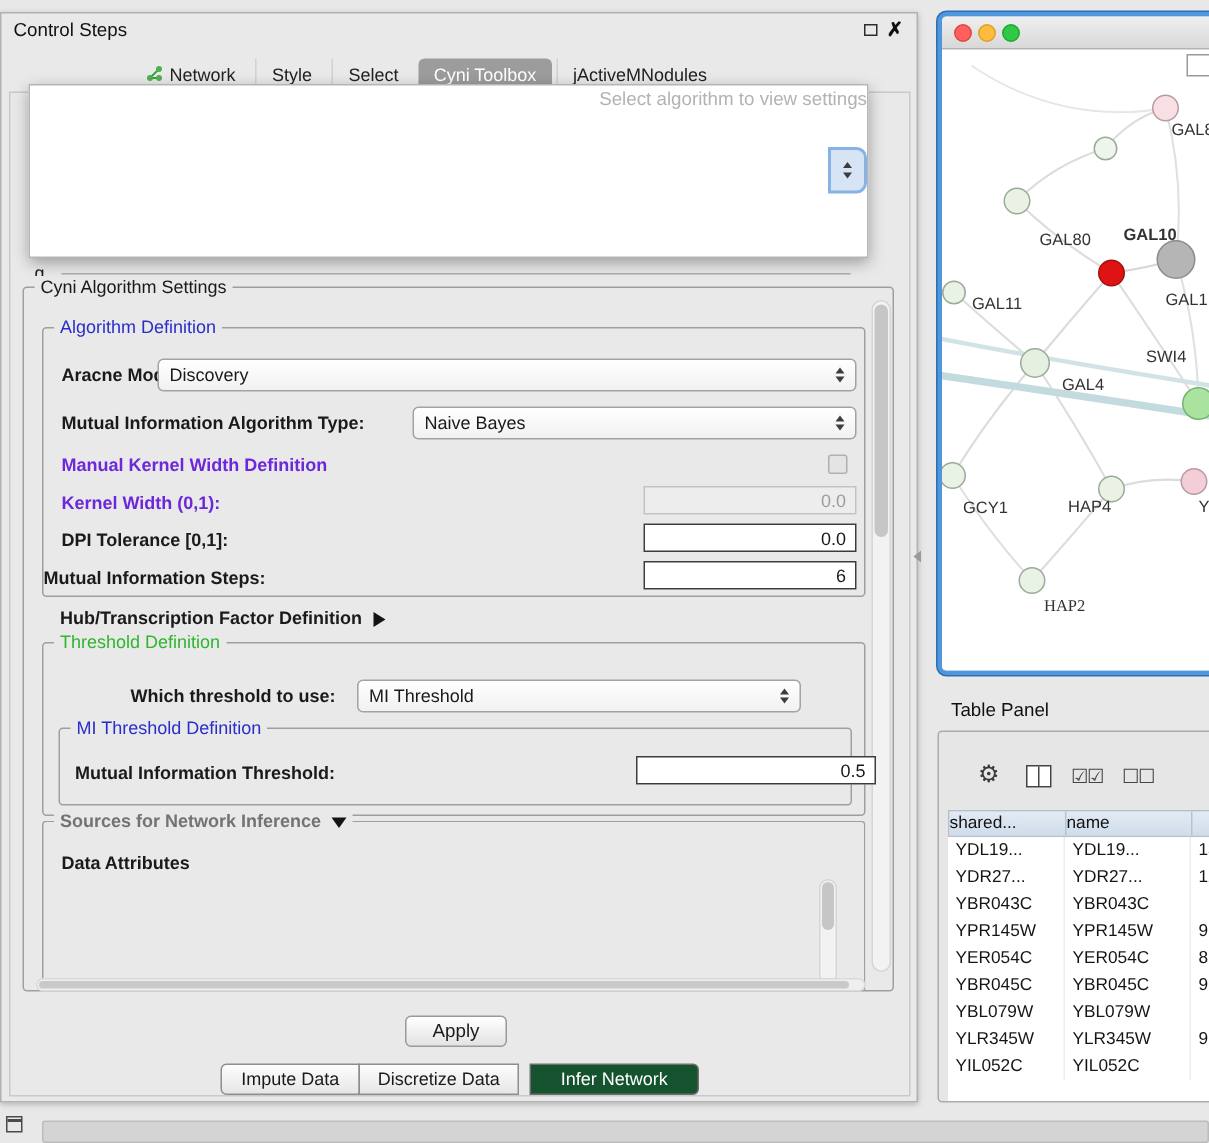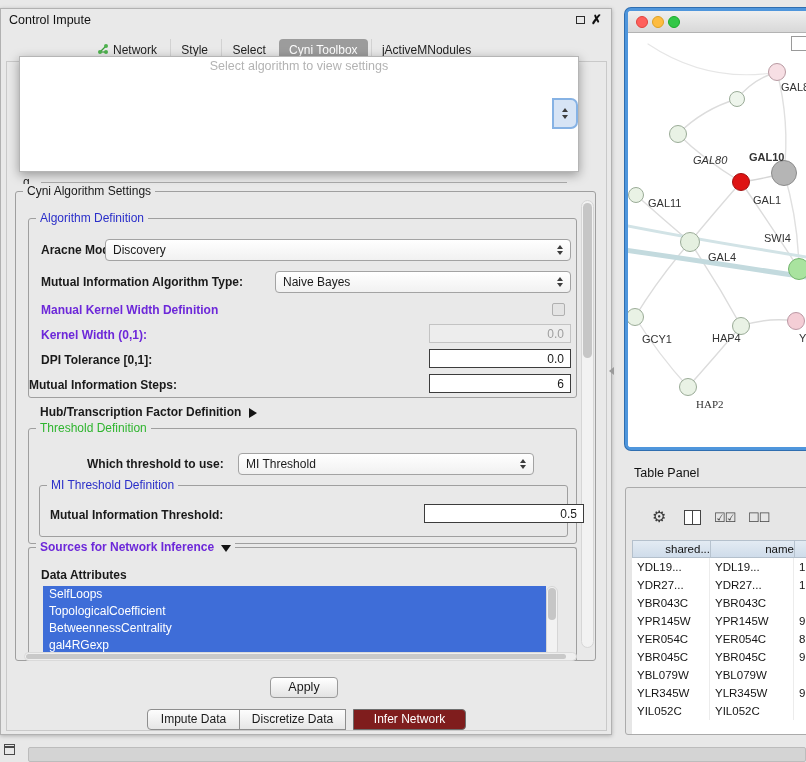--- a/index.html
+++ b/index.html
@@ -18,31 +18,31 @@
   
   .tabbar{position:absolute;white-space:nowrap}
   .tab{display:inline-block;height:22px;line-height:22px;padding:0 10px;color:#222;border-left:1px solid #d2d2d2}
   .tab:first-child{border-left:none}
   .tab.active{background:#9c9c9c;color:#fff;border-radius:4px 4px 0 0;border-left:none}
   .neticon{vertical-align:-1px;margin-right:4px}
   .cborder{position:absolute;border:1px solid #c9c9c9}
 
   
   .popup{position:absolute;background:#fff;border:1px solid #b5b5b5;box-shadow:0 3px 10px rgba(0,0,0,.35);z-index:50}
-  .dd-ph{height:18px;line-height:18px;text-align:center;color:#b3b3b3;font-size:12.5px}
+  .dd-ph{height:18px;line-height:18px;text-align:right;color:#b3b3b3;font-size:12.5px}
   .dd-item{height:16px;line-height:16px;padding-left:5px;font-size:12.5px;color:#111}
   .dd-item.sel{font-weight:bold}
   .combofrag{position:absolute;width:26px;height:31px;background:#d7e4f5;border:2px solid #86b2e4;border-radius:0 7px 7px 0;z-index:51;display:flex;flex-direction:column;align-items:center;justify-content:center;gap:3px}
 
   
   .group{position:absolute;border:1px solid #9f9f9f;border-radius:3px}
   .legend{position:absolute;top:-8px;left:7px;background:#e9e9e9;padding:0 4px;font-size:12px;line-height:15px;white-space:nowrap}
   .legend.blue{color:#2a2ec9}
   .legend.green{color:#2fb52f}
-  .legend.bold{font-weight:bold;color:#6d28d9}
+  .legend.bold{font-weight:bold;color:#737373}
 
   .lbl{position:absolute;font-weight:bold;font-size:12px;white-space:nowrap;line-height:14px}
   .lbl.dis{color:#6d28d9}
 
   .combo{position:absolute;height:22px;background:linear-gradient(#ffffff,#f1f1f1);border:1px solid #a3a3a3;border-radius:4px;display:flex;align-items:center;justify-content:space-between;padding:0 7px;font-size:12px}
   .arr{display:flex;flex-direction:column;align-items:center;gap:2px}
   .tup{width:0;height:0;border-left:3.5px solid transparent;border-right:3.5px solid transparent;border-bottom:4px solid #3c3c3c}
   .tdn{width:0;height:0;border-left:3.5px solid transparent;border-right:3.5px solid transparent;border-top:4px solid #3c3c3c}
 
   .field{position:absolute;height:19px;border:1px solid #3c3c3c;background:#fff;text-align:right;padding:2px 6px;font-size:12px;line-height:14px}
@@ -57,58 +57,58 @@
   .htrack{position:absolute;background:#efefef;border:1px solid #dadada;border-radius:5px}
   .hthumb{position:absolute;background:#c9c9c9;border-radius:4px}
 
   .attr-row{height:17px;line-height:17px;background:#3e6dd8;color:#fff;padding-left:6px;font-size:12px;white-space:nowrap;overflow:hidden}
   .attrlist{position:absolute;background:#fff;overflow:hidden}
 
   .btn{position:absolute;height:21px;line-height:19px;text-align:center;background:linear-gradient(#ffffff,#e3e3e3);border:1px solid #9a9a9a;border-radius:4px;font-size:12.5px}
   .seg{position:absolute;height:21px;line-height:19px;text-align:center;background:linear-gradient(#fdfdfd,#e6e6e6);border:1px solid #8e8e8e;font-size:12px}
   .seg.first{border-radius:4px 0 0 4px}
   .seg.last{border-radius:0 4px 4px 0}
-  .seg.active{background:#7f1d1d;color:#fff;border-color:#6e6e6e}
+  .seg.active{background:#14532d;color:#fff;border-color:#6e6e6e}
 
   
   .netwin{position:absolute;border:3px solid #4f96dc;border-radius:6px;box-shadow:0 0 0 1px #2f6eb0;overflow:hidden;background:#fff}
   .nettitle{position:absolute;left:0;top:0;right:0;height:22px;background:linear-gradient(#efefef,#d8d8d8);border-bottom:1px solid #b3b3b3}
   .light{position:absolute;top:5px;width:12px;height:12px;border-radius:50%}
   .netcanvas{position:absolute;left:0;top:23px;right:0;bottom:0;background:#fff;overflow:hidden}
   .gnode{position:absolute;border-radius:50%;border:1px solid #8d8d8d}
   .glabel{position:absolute;font-size:11px;color:#333;white-space:nowrap}
   .birdseye{position:absolute;background:#fff;border:1px solid #9a9a9a}
 
   
   .tp-title{position:absolute;font-size:12.5px;color:#111}
   .tablewin{position:absolute;background:#e6e6e6;border:1px solid #ababab;border-radius:3px;overflow:hidden}
   .gear{position:absolute;font-size:16px;color:#3a3a3a;line-height:16px}
   .colicon{position:absolute;width:17px;height:15px;border:1.5px solid #444;background:#fff}
   .colicon::after{content:"";position:absolute;left:6.5px;top:0;bottom:0;border-left:1.5px solid #444}
   .ckpair{position:absolute;font-size:13px;color:#444;letter-spacing:-1px;line-height:16px}
   .table{position:absolute;background:#fff;overflow:hidden}
   .thead{display:flex;height:18px;background:linear-gradient(#e3ebf3,#cfdcea);border:1px solid #b4c0cc}
-  .th{height:16px;line-height:16px;text-align:right;font-size:11.5px;color:#111;border-right:1px solid #b7c3cf;overflow:hidden;white-space:nowrap}
+  .th{height:16px;line-height:16px;text-align:left;font-size:11.5px;color:#111;border-right:1px solid #b7c3cf;overflow:hidden;white-space:nowrap}
   .tr{display:flex;height:18px;background:#fff}
   .td{height:18px;line-height:18px;padding-left:5px;font-size:11.5px;color:#151515;border-right:1px solid #ececec;overflow:hidden;white-space:nowrap}
   .c0{width:78px}.c1{width:84px}.c2{width:60px}
 
   .bottombar{position:absolute;background:#d4d4d4;border:1px solid #bcbcbc;border-radius:2px}
   .restoreico{position:absolute;width:11px;height:11px;border:1.5px solid #4a4a4a;background:#e8e8e8}
   .restoreico::after{content:"";position:absolute;left:0;right:0;top:1px;border-top:2px solid #4a4a4a}
   .splitter{position:absolute;width:0;height:0;border-top:4px solid transparent;border-bottom:4px solid transparent;border-right:5px solid #9a9a9a}
 </style>
 </head>
 <body>
 
 <div class="page">
 
   <div class="abs cpwin" style="left:0;top:8px;width:612px;height:727px">
     <div class="titlebar">
-      <span class="wtitle">Control Impute</span>
+      <span class="wtitle">Control Steps</span>
       <span class="floatico"></span>
       <span class="closeico">✗</span>
     </div>
 
     <div class="cborder" style="left:5px;top:52px;width:601px;height:670px"></div>
 
     <div class="tabbar" style="left:86px;top:30px">
       <div class="tab">
         <svg class="neticon" width="12" height="12">
           <line x1="3" y1="9" x2="9" y2="3" stroke="#3a9d3a" stroke-width="1.2"></line>
@@ -197,26 +197,20 @@
           <span class="lbl" style="left:10px;top:22px">Mutual Information Threshold:</span>
           <div class="field" style="left:384px;top:18px;width:160px">0.5</div>
         </div>
       </div>
 
       <div class="group" style="left:12px;top:355px;width:549px;height:113px;border-bottom:none;border-radius:3px 3px 0 0">
         <span class="legend bold"><span>Sources for Network Inference</span><span class="tri-down"></span></span>
 
         <span class="lbl" style="left:12px;top:20px">Data Attributes</span>
 
-        <div class="attrlist" style="left:14px;top:38px;width:503px;height:70px">
-            <div class="attr-row">SelfLoops</div>
-            <div class="attr-row">TopologicalCoefficient</div>
-            <div class="attr-row">BetweennessCentrality</div>
-            <div class="attr-row">gal4RGexp</div>
-          </div>
         <div class="vtrack" style="left:517px;top:38px;width:12px;height:70px">
           <div class="vthumb" style="left:1px;top:1px;width:8px;height:32px"></div>
         </div>
       </div>
 
       <div class="htrack" style="left:8px;top:460px;width:553px;height:9px">
         <div class="hthumb" style="left:1px;top:1px;width:540px;height:5px"></div>
       </div>
     </div>
 
@@ -262,24 +256,24 @@
         <div class="gnode" style="left: 104px; top: 139px; width: 18px; height: 18px; background: rgb(222, 20, 20); border-color: rgb(163, 16, 16);"></div>
         <div class="gnode" style="left: 143px; top: 126px; width: 26px; height: 26px; background: rgb(181, 181, 181); border-color: rgb(140, 140, 140);"></div>
         <div class="gnode" style="left: 0px; top: 153px; width: 16px; height: 16px; background: rgb(233, 242, 229); border-color: rgb(154, 171, 151);"></div>
         <div class="gnode" style="left: 52px; top: 198px; width: 20px; height: 20px; background: rgb(229, 240, 224); border-color: rgb(154, 171, 151);"></div>
         <div class="gnode" style="left: 160px; top: 224px; width: 22px; height: 22px; background: rgb(169, 227, 159); border-color: rgb(116, 181, 110);"></div>
         <div class="gnode" style="left: -2px; top: 274px; width: 18px; height: 18px; background: rgb(233, 242, 229); border-color: rgb(154, 171, 151);"></div>
         <div class="gnode" style="left: 104px; top: 283px; width: 18px; height: 18px; background: rgb(233, 242, 229); border-color: rgb(154, 171, 151);"></div>
         <div class="gnode" style="left: 159px; top: 278px; width: 18px; height: 18px; background: rgb(244, 206, 214); border-color: rgb(187, 152, 164);"></div>
         <div class="gnode" style="left: 51px; top: 344px; width: 18px; height: 18px; background: rgb(233, 242, 229); border-color: rgb(154, 171, 151);"></div>
         <div class="glabel" style="left: 153px; top: 47px;">GAL8</div>
-        <div class="glabel" style="left: 65px; top: 120px; font-style: italic;">GAL80</div>
+        <div class="glabel" style="left: 65px; top: 120px;">GAL80</div>
         <div class="glabel" style="left: 121px; top: 117px; font-weight: bold;">GAL10</div>
         <div class="glabel" style="left: 20px; top: 163px;">GAL11</div>
-        <div class="glabel" style="left: 125px; top: 160px;">GAL1</div>
+        <div class="glabel" style="left: 125px; top: 160px; padding-left: 24px;">GAL1</div>
         <div class="glabel" style="left: 136px; top: 198px;">SWI4</div>
         <div class="glabel" style="left: 80px; top: 217px;">GAL4</div>
         <div class="glabel" style="left: 14px; top: 299px;">GCY1</div>
         <div class="glabel" style="left: 84px; top: 298px;">HAP4</div>
         <div class="glabel" style="left: 171px; top: 298px;">Y</div>
         <div class="glabel" style="left: 68px; top: 364px; font-family: Liberation Serif, serif;">HAP2</div>
       </div>
   </div>
 
   <span class="tp-title" style="left:634px;top:466px">Table Panel</span>

